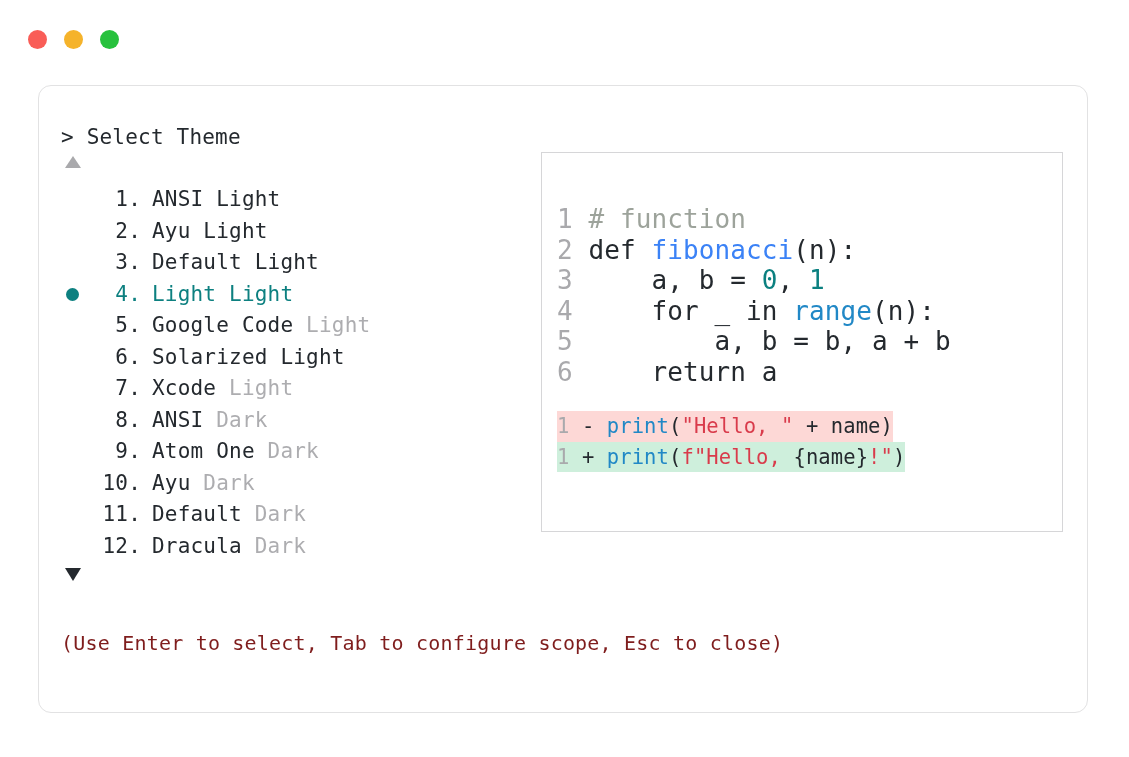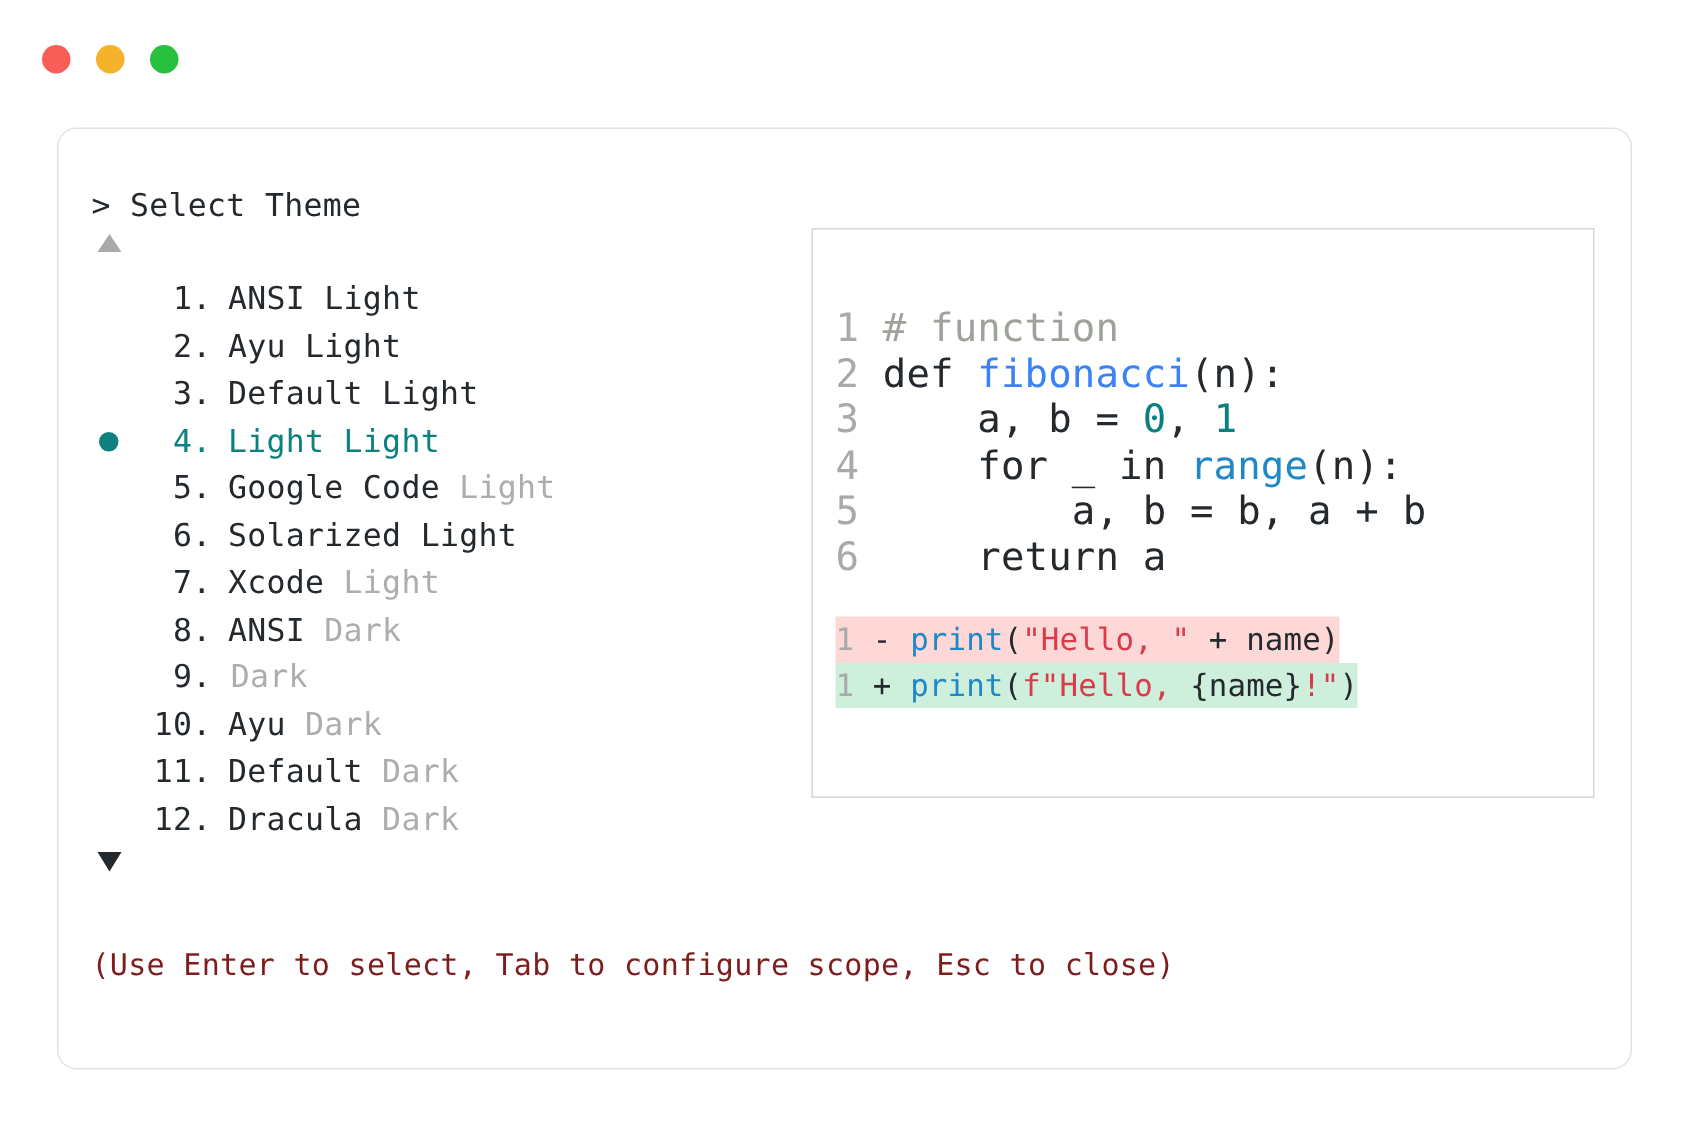--- a/index.html
+++ b/index.html
@@ -230,21 +230,21 @@
 
       <div class="theme-list" id="theme-list">
           <div class="theme-item"><span class="bullet-cell"></span><span class="idx">1.</span><span class="name">ANSI</span><span class="suffix"> Light</span></div>
           <div class="theme-item"><span class="bullet-cell"></span><span class="idx">2.</span><span class="name">Ayu</span><span class="suffix"> Light</span></div>
           <div class="theme-item"><span class="bullet-cell"></span><span class="idx">3.</span><span class="name">Default</span><span class="suffix"> Light</span></div>
           <div class="theme-item selected"><span class="bullet-cell"><span class="bullet" style="background: rgb(13, 128, 128);"></span></span><span class="idx">4.</span><span class="name">Light</span><span class="suffix"> Light</span></div>
           <div class="theme-item"><span class="bullet-cell"></span><span class="idx">5.</span><span class="name">Google Code</span><span class="suffix muted"> Light</span></div>
           <div class="theme-item"><span class="bullet-cell"></span><span class="idx">6.</span><span class="name">Solarized</span><span class="suffix"> Light</span></div>
           <div class="theme-item"><span class="bullet-cell"></span><span class="idx">7.</span><span class="name">Xcode</span><span class="suffix muted"> Light</span></div>
           <div class="theme-item"><span class="bullet-cell"></span><span class="idx">8.</span><span class="name">ANSI</span><span class="suffix muted"> Dark</span></div>
-          <div class="theme-item"><span class="bullet-cell"></span><span class="idx">9.</span><span class="suffix muted"> Dark</span></div>
+          <div class="theme-item"><span class="bullet-cell"></span><span class="idx">9.</span><span class="name">Atom One</span><span class="suffix muted"> Dark</span></div>
           <div class="theme-item"><span class="bullet-cell"></span><span class="idx">10.</span><span class="name">Ayu</span><span class="suffix muted"> Dark</span></div>
           <div class="theme-item"><span class="bullet-cell"></span><span class="idx">11.</span><span class="name">Default</span><span class="suffix muted"> Dark</span></div>
           <div class="theme-item"><span class="bullet-cell"></span><span class="idx">12.</span><span class="name">Dracula</span><span class="suffix muted"> Dark</span></div>
         </div>
 
       <div class="arrow-row">
         <div class="arrow-down"></div>
       </div>
     </div>
 

